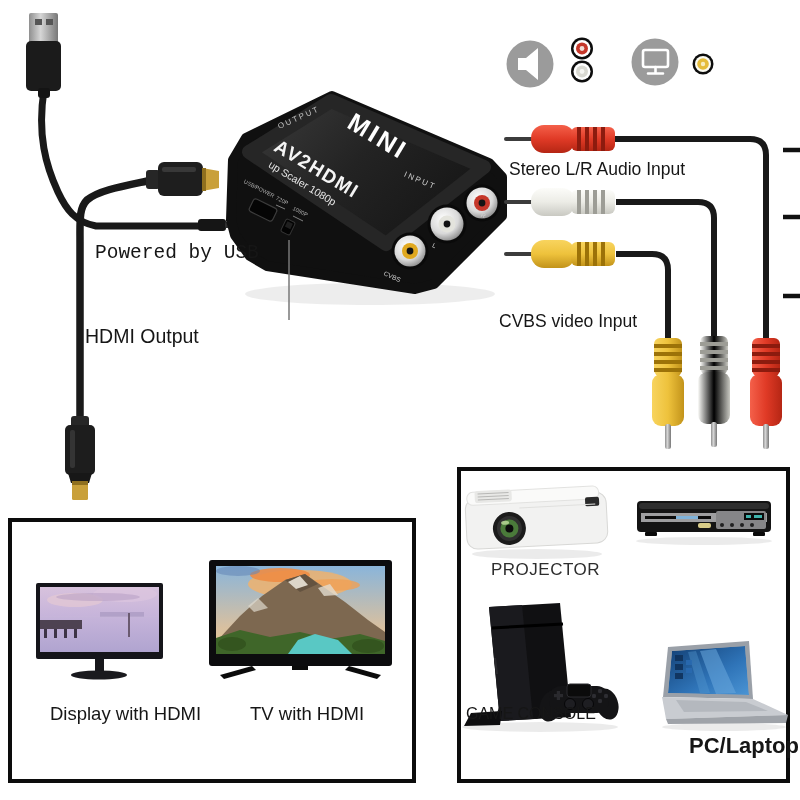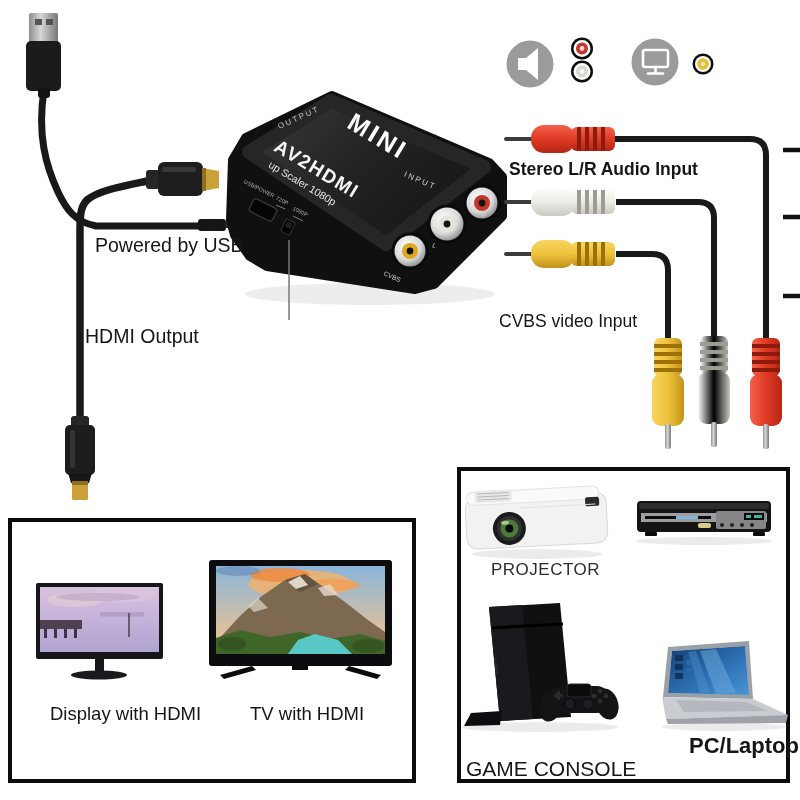--- a/index.html
+++ b/index.html
@@ -419,25 +419,25 @@
             <rect x="686" y="660" width="6" height="5"></rect>
             <rect x="686" y="668" width="6" height="5"></rect>
           </g>
     </g>
     <polygon points="662,697 753,699 788,715 666,719" fill="#c9ccd1"></polygon>
     <polygon points="676,700 746,702 768,711 684,712" fill="#b4b8be"></polygon>
     <polygon points="666,719 788,715 786,723 668,724" fill="#9fa3a9"></polygon>
   </g>
 </svg>
 
-<div class="lbl lbl-19" style="left:95px;top:234px;">Powered by USB</div>
+<div class="lbl lbl-19" style="left:95px;top:242px;font-family:Liberation Mono, monospace;">Powered by USB</div>
 <div class="lbl lbl-19" style="left:85px;top:325px;">HDMI Output</div>
-<div class="lbl lbl-17" style="left:509px;top:159px;font-weight:bold;">Stereo L/R Audio Input</div>
+<div class="lbl lbl-17" style="left:509px;top:159px;">Stereo L/R Audio Input</div>
 <div class="lbl lbl-17" style="left:499px;top:270px;margin-top:41px;">CVBS video Input</div>
 
 <div class="lbl lbl-18" style="left:50px;top:703px;">Display with HDMI</div>
 <div class="lbl lbl-18" style="left:250px;top:703px;">TV with HDMI</div>
 
 <div class="lbl lbl-caps" style="left:491px;top:560px;">PROJECTOR</div>
-<div class="lbl" style="left:466px;top:757px;font-size:21px;">GAME CONSOLE</div>
+<div class="lbl" style="left:466px;top:705px;font-size:16px;">GAME CONSOLE</div>
 <div class="lbl" style="left:689px;top:733px;font-size:22px;font-weight:bold;">PC/Laptop</div>
 
 </div>
 
 </body></html>

